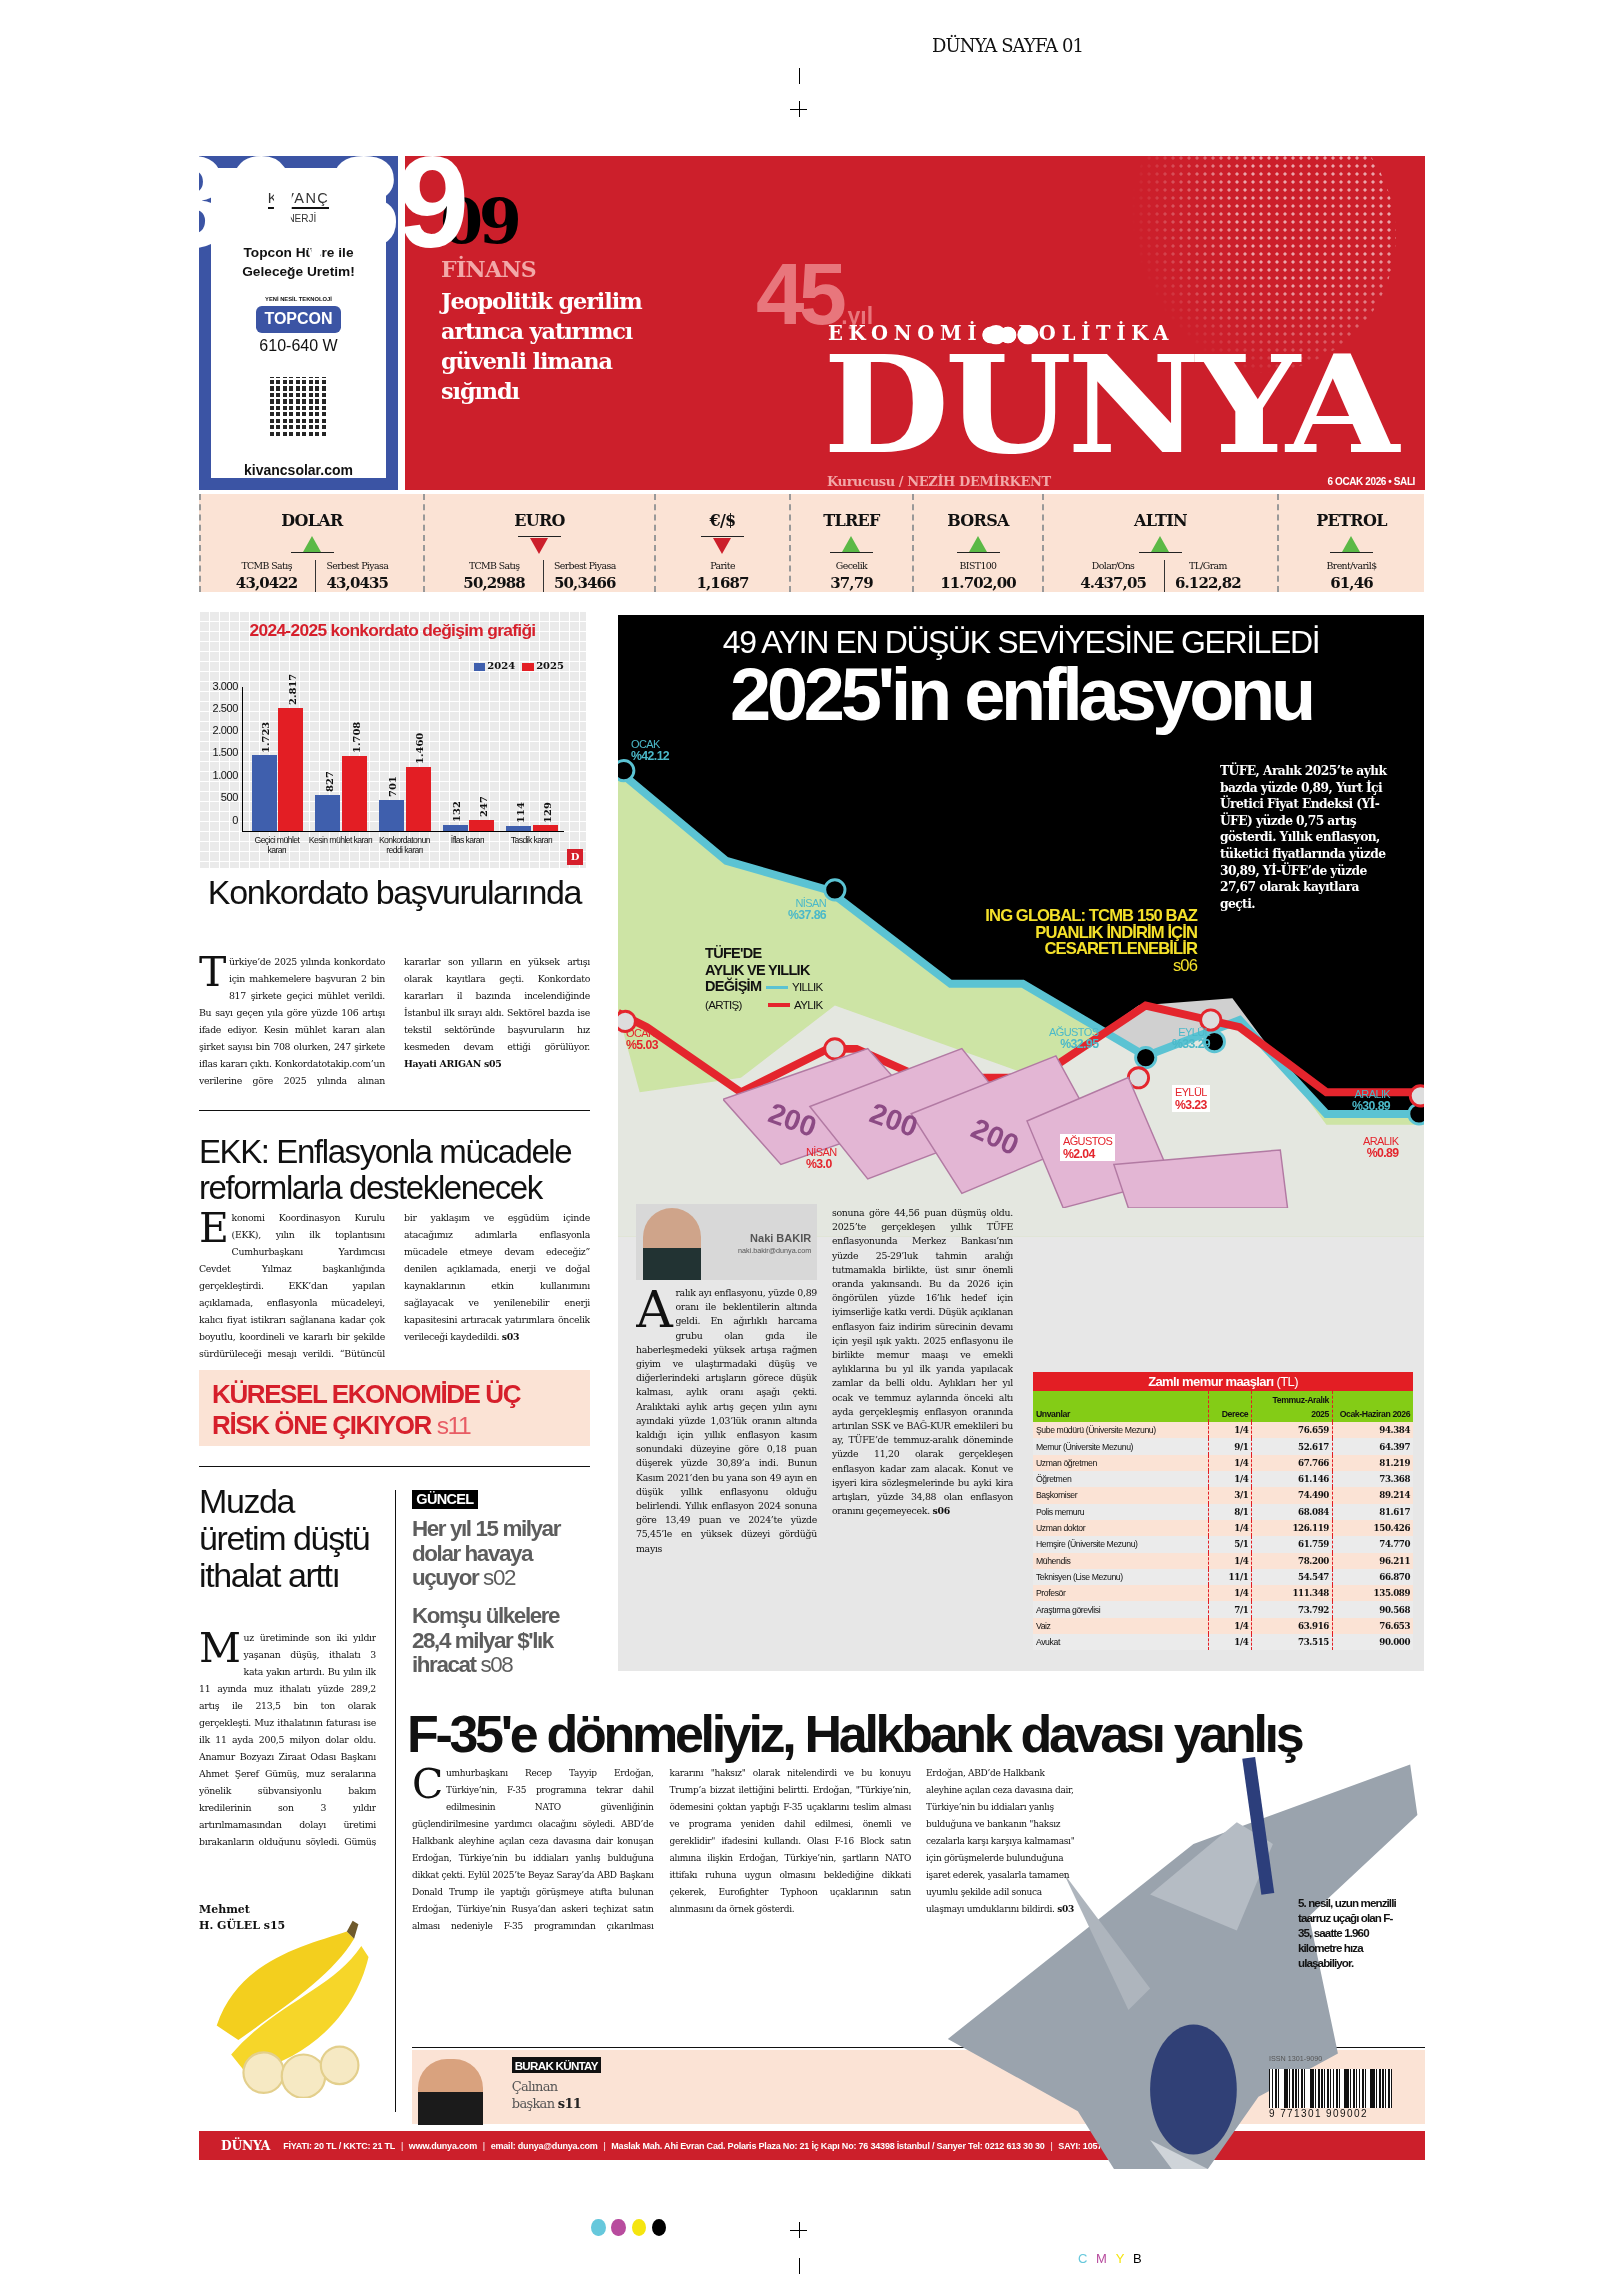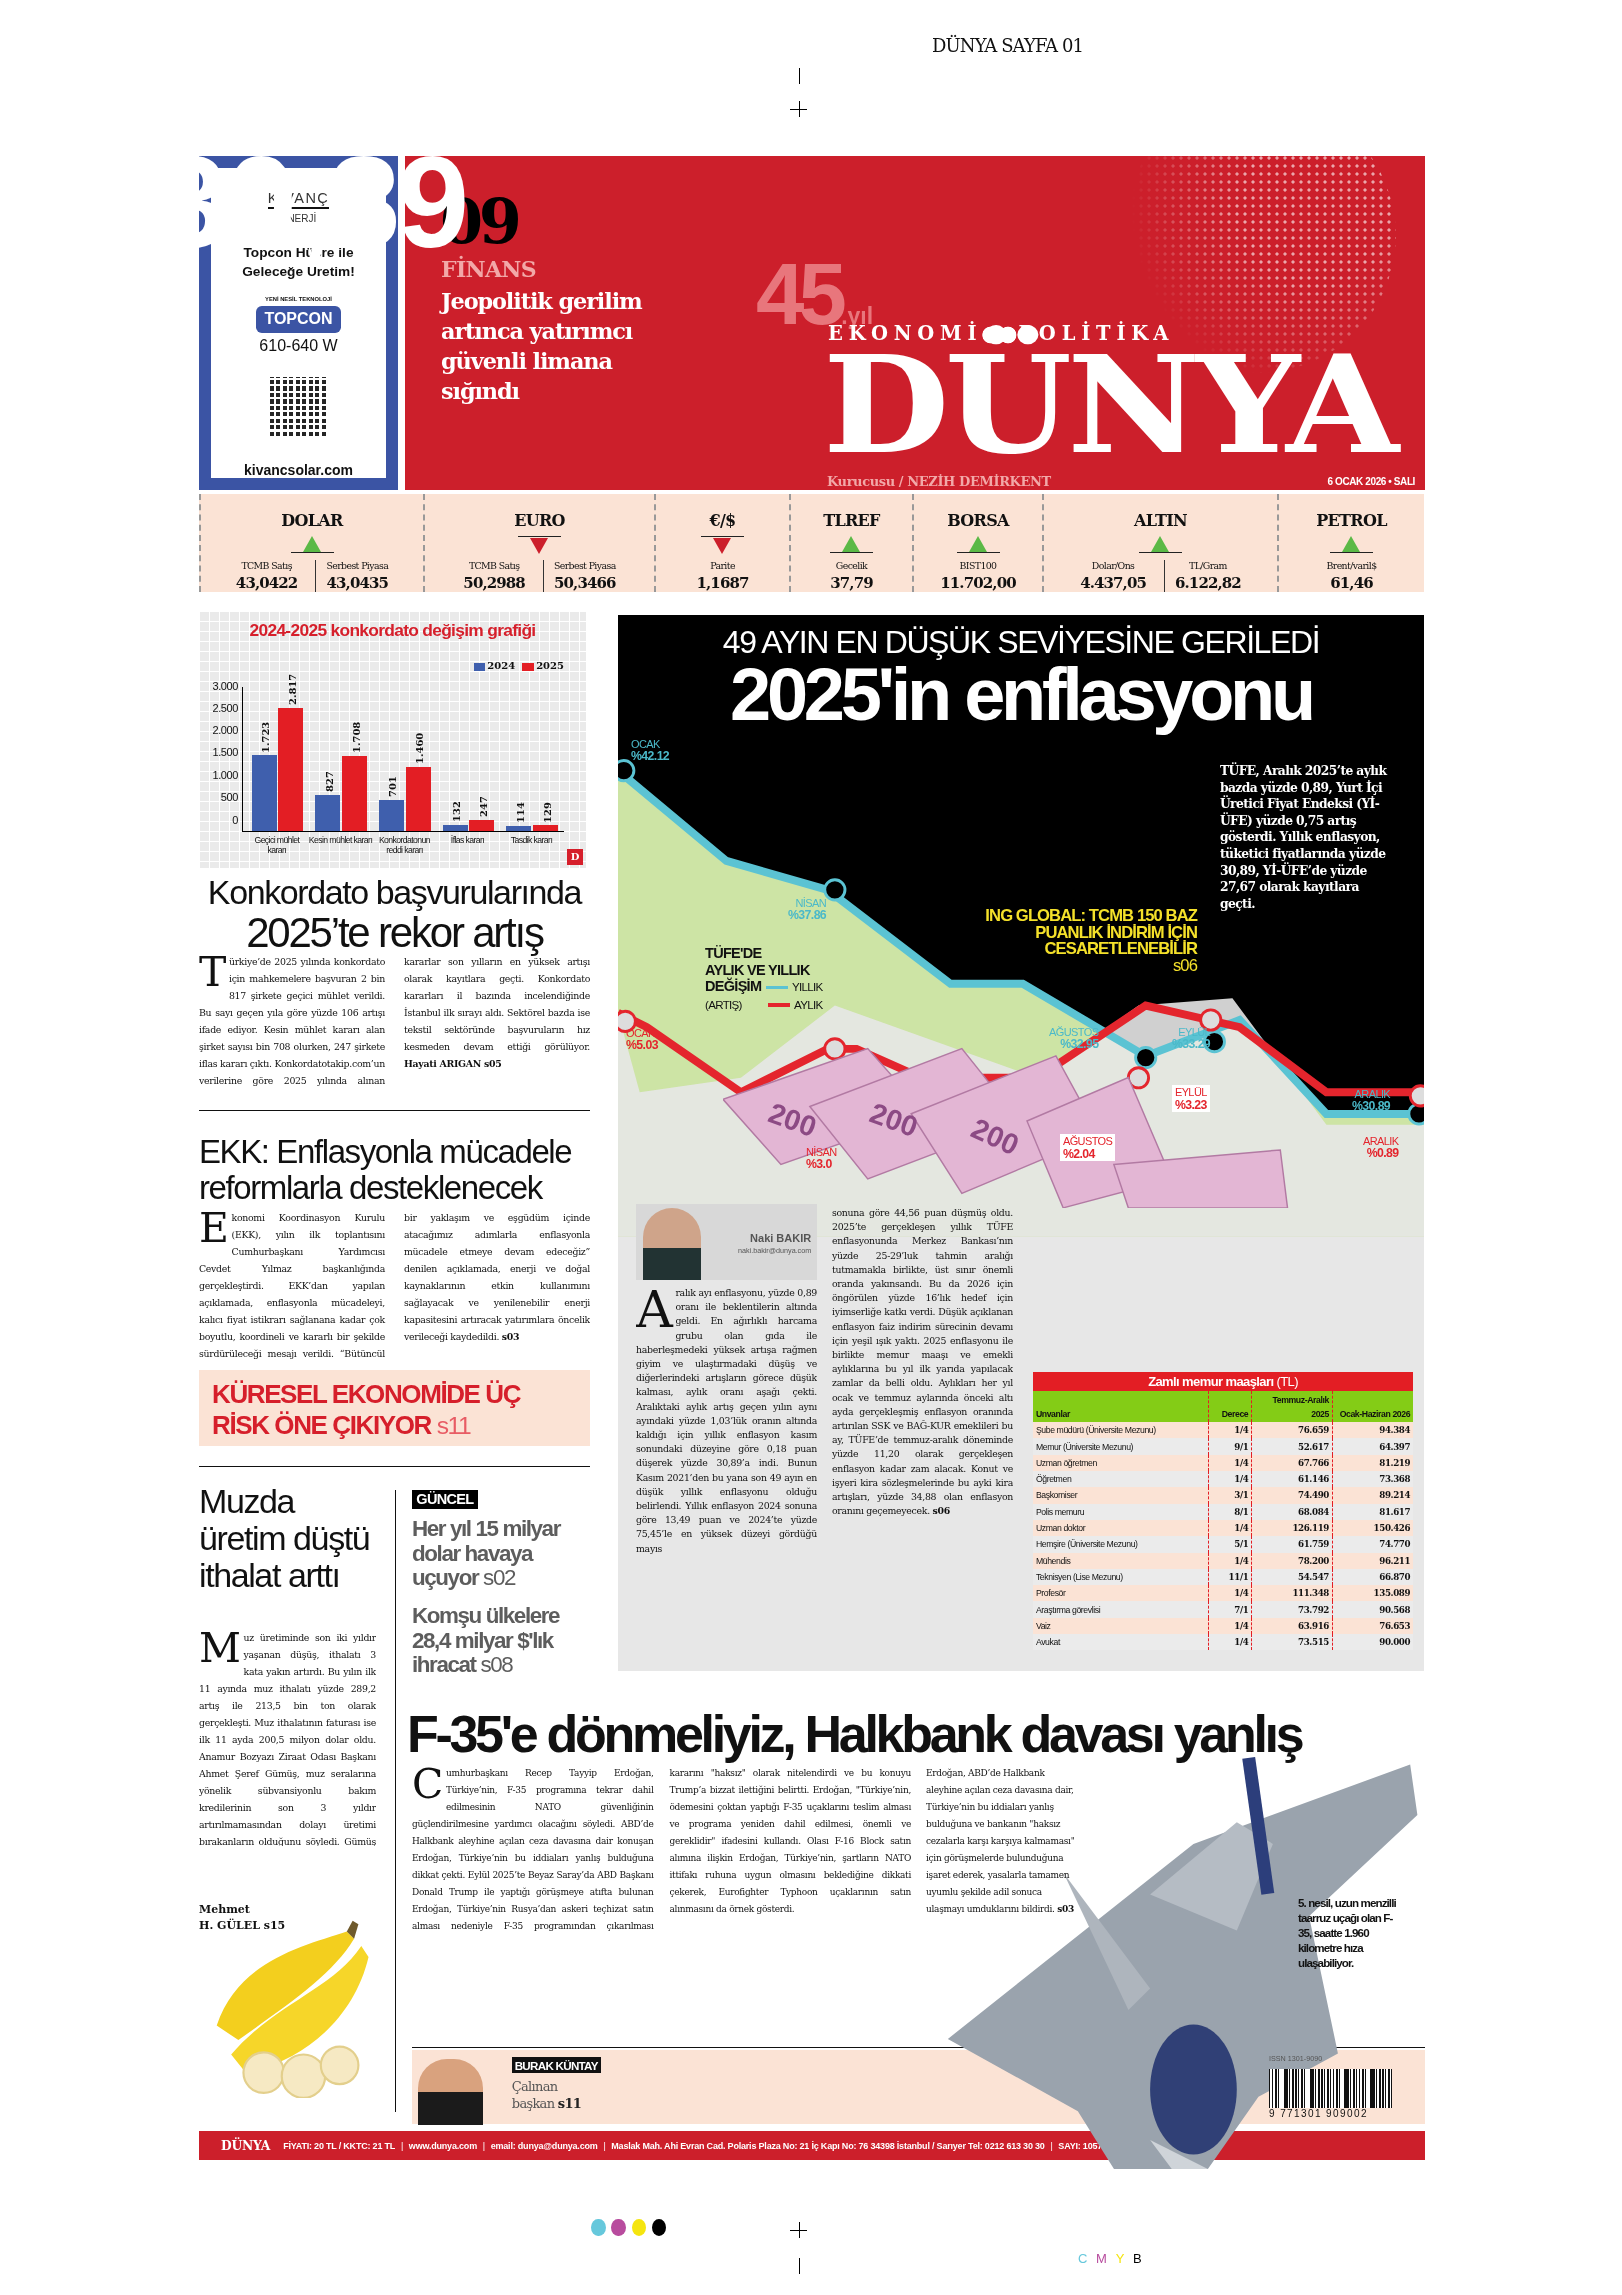--- a/index.html
+++ b/index.html
@@ -323,21 +323,20 @@
         <div class="bar" style="left: 290px; height: 5.7px; background: rgb(227, 30, 36);"></div>
         <div class="barlab" style="left: 310px; bottom: 8.5px; top: auto; transform-origin: left bottom; transform: rotate(-90deg) translate(0px, 0px); position: absolute;">129</div>
         <div class="xcat" style="left: 256px;">Tasdik kararı</div>
       </div>
   </div>
   <div id="d-icon" class="abs">D</div>
 </div>
 
 <div id="konk-h" class="abs hl-light">
   <div>Konkordato başvurularında</div>
-  <div class="l2">2025’te rekor artış</div>
 </div>
 <div id="konk-b" class="abs">
   <div class="body-text twocol"><span class="drop">T</span><span>ürkiye’de 2025 yılında konkordato için mahkemelere başvuran 2 bin 817 şirkete geçici mühlet verildi. Bu sayı geçen yıla göre yüzde 106 artışı ifade ediyor. Kesin mühlet kararı alan şirket sayısı bin 708 olurken, 247 şirkete iflas kararı çıktı. Konkordatotakip.com’un verilerine göre 2025 yılında alınan kararlar son yılların en yüksek artışı olarak kayıtlara geçti. Konkordato kararları il bazında incelendiğinde İstanbul ilk sırayı aldı. Sektörel bazda ise tekstil sektöründe başvuruların hız kesmeden devam ettiği görülüyor.</span> <b>Hayati ARIGAN s05</b></div>
 </div>
 <div id="konk-line" class="abs"></div>
 
 <div id="ekk-h" class="abs hl-light">EKK: Enflasyonla mücadele reformlarla desteklenecek</div>
 <div id="ekk-b" class="abs">
   <div class="body-text twocol"><span class="drop">E</span><span>konomi Koordinasyon Kurulu (EKK), yılın ilk toplantısını Cumhurbaşkanı Yardımcısı Cevdet Yılmaz başkanlığında gerçekleştirdi. EKK’dan yapılan açıklamada, enflasyonla mücadeleyi, kalıcı fiyat istikrarı sağlanana kadar çok boyutlu, koordineli ve kararlı bir şekilde sürdürüleceği mesajı verildi. “Bütüncül bir yaklaşım ve eşgüdüm içinde atacağımız adımlarla enflasyonla mücadele etmeye devam edeceğiz” denilen açıklamada, enerji ve doğal kaynaklarının etkin kullanımını sağlayacak ve yenilenebilir enerji kapasitesini artıracak yatırımlara öncelik verileceği kaydedildi.</span> <b>s03</b></div>
 </div>

